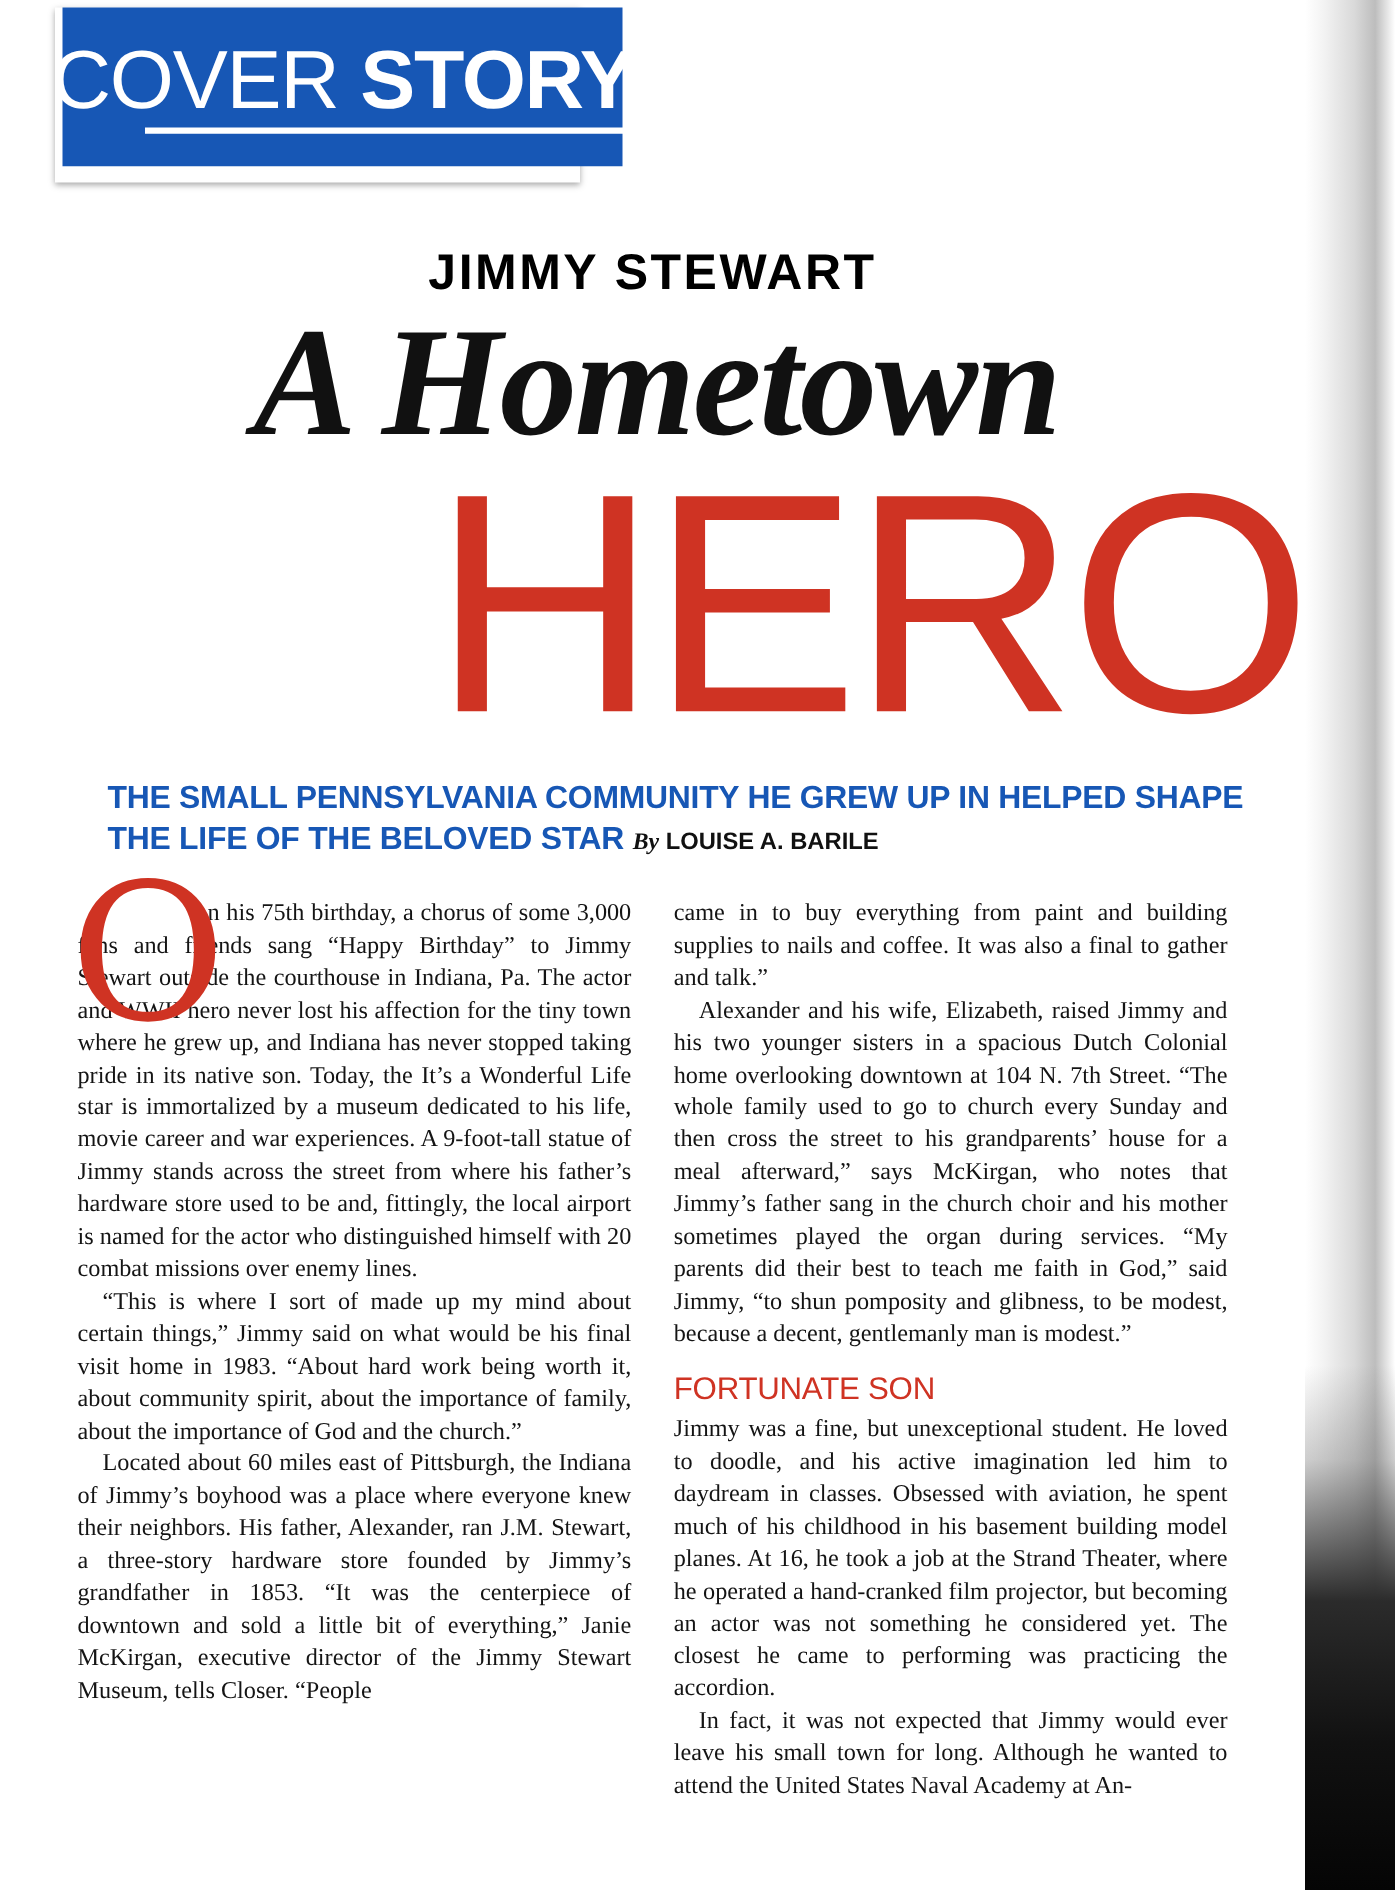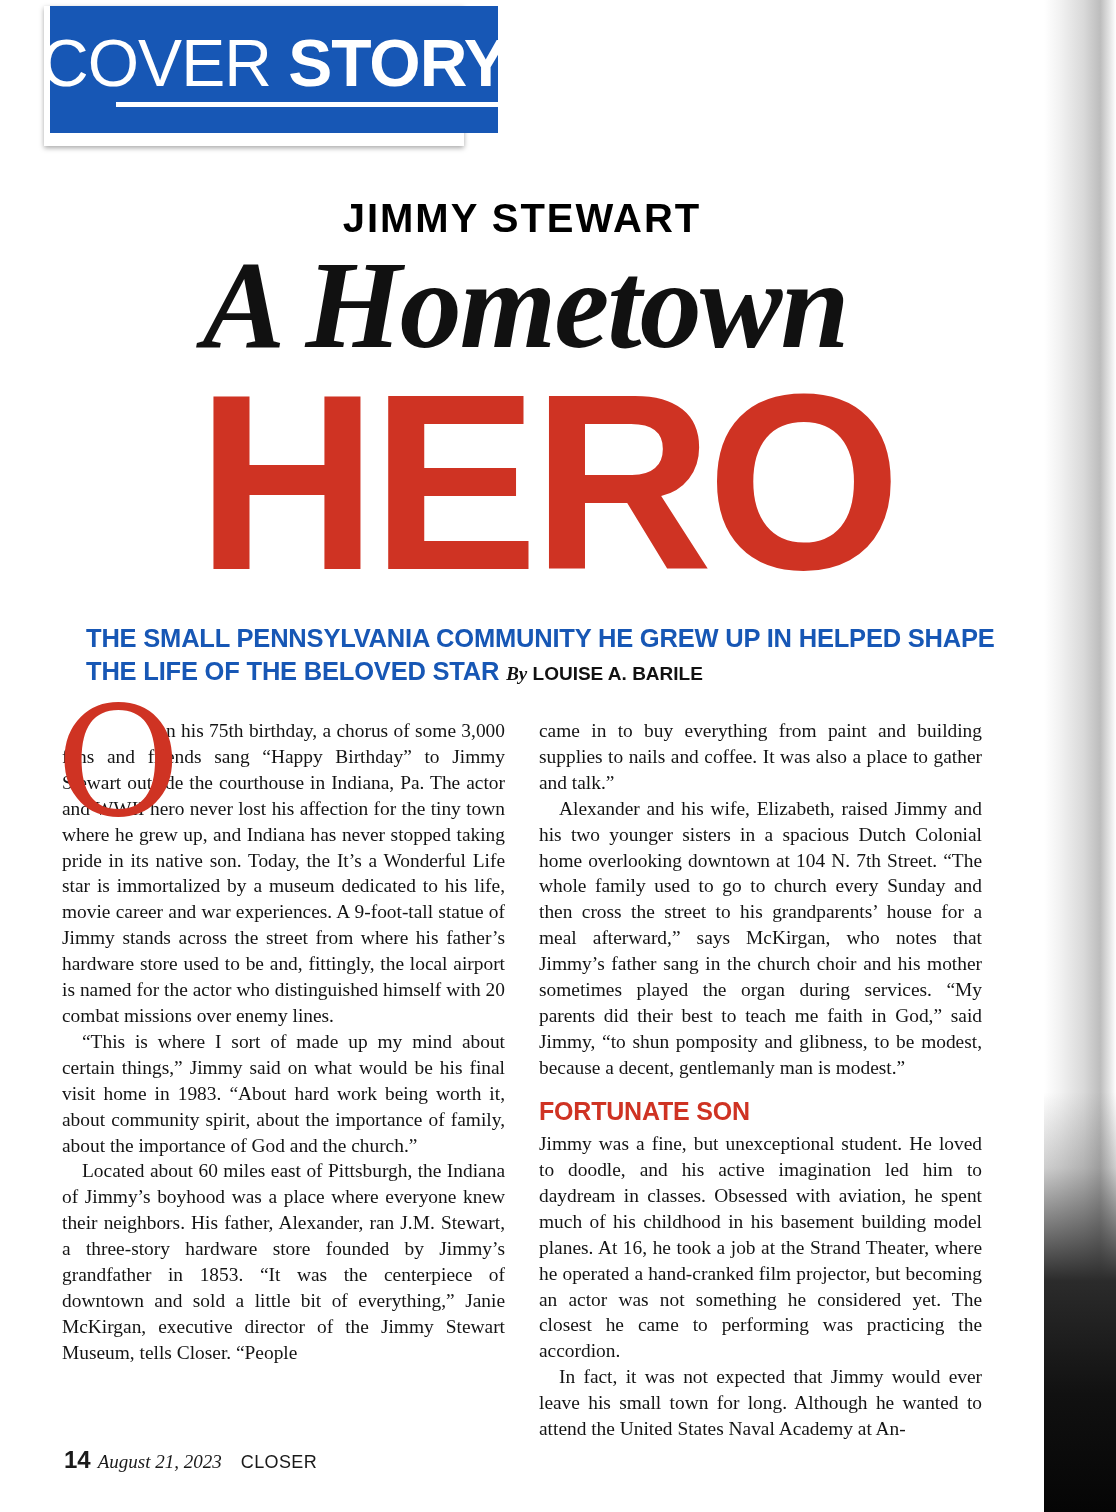--- a/index.html
+++ b/index.html
@@ -107,28 +107,27 @@
     line-height: 1.0;
     color: #111111;
     letter-spacing: -2px;
   }
 
   .title-hero {
     position: absolute;
     left: 0;
     top: 358px;
     width: 1044px;
-    text-align: center;
-    font-family: "Liberation Sans", sans-serif;
-    font-weight: 700;
+    text-align: right;
+    font-family: "Liberation Sans", sans-serif;
+    font-weight: 400;
     font-size: 250px;
     line-height: 1;
     letter-spacing: -6px;
     color: #cf3323;
-    margin-left: 24px;
   }
 
   .deck {
     position: absolute;
     left: 86px;
     top: 622px;
     width: 930px;
     text-align: left;
     font-family: "Liberation Sans", sans-serif;
     font-weight: 700;
@@ -188,21 +187,21 @@
     color: #cf3323;
     font-weight: 400;
   }
   .dropcap-pad {
     text-indent: 0;
   }
   .dropcap-pad::first-line { }
 
   .subhead {
     font-family: "Liberation Sans", sans-serif;
-    font-weight: 700;
+    font-weight: 400;
     font-size: 25px;
     color: #cf3323;
     margin: 14px 0 3px 0;
     letter-spacing: -0.2px;
     text-align: left;
   }
 
   
   .footer {
     position: absolute;
@@ -259,31 +258,26 @@
     <div class="col">
       <div class="dropcap-wrap">
         <span class="dropcap">O</span>
         <p class="first dropcap-pad" style="text-indent:104px;">n his 75th birthday, a chorus of some 3,000 fans and friends sang “Happy Birthday” to Jimmy Stewart outside the courthouse in Indiana, Pa. The actor and WWII hero never lost his affection for the tiny town where he grew up, and Indiana has never stopped taking pride in its native son. Today, the It’s a Wonderful Life star is immortalized by a museum dedicated to his life, movie career and war experiences. A 9-foot-tall statue of Jimmy stands across the street from where his father’s hardware store used to be and, fittingly, the local airport is named for the actor who distinguished himself with 20 combat missions over enemy lines.</p>
       </div>
       <p>“This is where I sort of made up my mind about certain things,” Jimmy said on what would be his final visit home in 1983. “About hard work being worth it, about community spirit, about the importance of family, about the importance of God and the church.”</p>
       <p>Located about 60 miles east of Pittsburgh, the Indiana of Jimmy’s boyhood was a place where everyone knew their neighbors. His father, Alexander, ran J.M. Stewart, a three-story hardware store founded by Jimmy’s grandfather in 1853. “It was the centerpiece of downtown and sold a little bit of everything,” Janie McKirgan, executive director of the Jimmy Stewart Museum, tells Closer. “People</p>
     </div>
 
     <div class="col">
-      <p class="first">came in to buy everything from paint and building supplies to nails and coffee. It was also a place to gather and talk.”</p>
+      <p class="first">came in to buy everything from paint and building supplies to nails and coffee. It was also a final to gather and talk.”</p>
       <p>Alexander and his wife, Elizabeth, raised Jimmy and his two younger sisters in a spacious Dutch Colonial home overlooking downtown at 104 N. 7th Street. “The whole family used to go to church every Sunday and then cross the street to his grandparents’ house for a meal afterward,” says McKirgan, who notes that Jimmy’s father sang in the church choir and his mother sometimes played the organ during services. “My parents did their best to teach me faith in God,” said Jimmy, “to shun pomposity and glibness, to be modest, because a decent, gentlemanly man is modest.”</p>
       <h3 class="subhead">FORTUNATE SON</h3>
       <p class="first">Jimmy was a fine, but unexceptional student. He loved to doodle, and his active imagination led him to daydream in classes. Obsessed with aviation, he spent much of his childhood in his basement building model planes. At 16, he took a job at the Strand Theater, where he operated a hand-cranked film projector, but becoming an actor was not something he considered yet. The closest he came to performing was practicing the accordion.</p>
       <p>In fact, it was not expected that Jimmy would ever leave his small town for long. Although he wanted to attend the United States Naval Academy at An-</p>
     </div>
 
   </div>
 
-  <div class="footer">
-    <span class="folio">14</span>
-    <span class="issue-date">August 21, 2023</span>
-    <span class="brand">CLOSER</span>
-  </div>
 
 </div>
 
 <div class="page-edge"></div>
 <div class="page-edge-photo"></div>
 
 </body></html>

